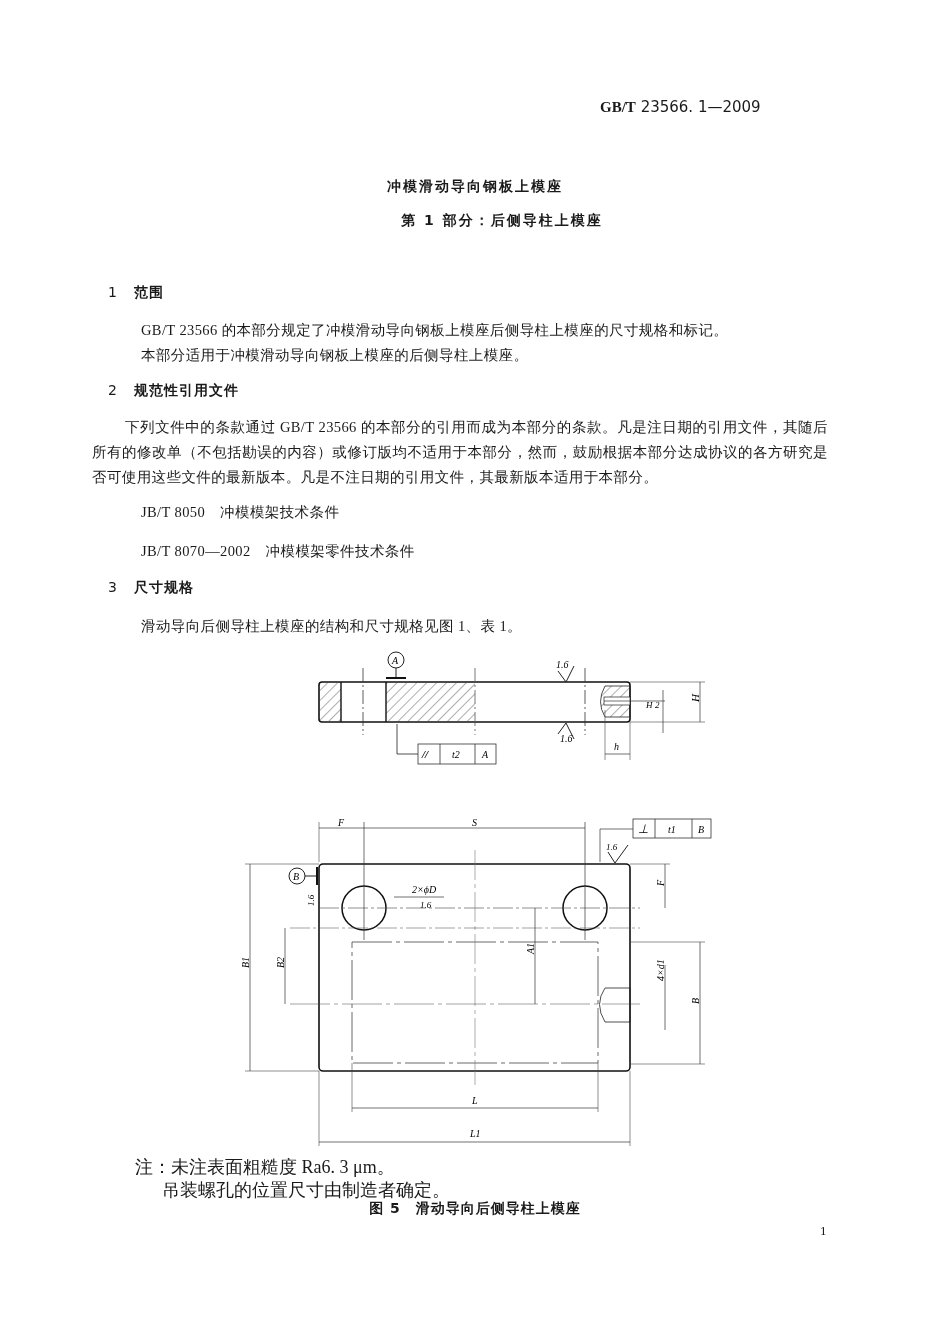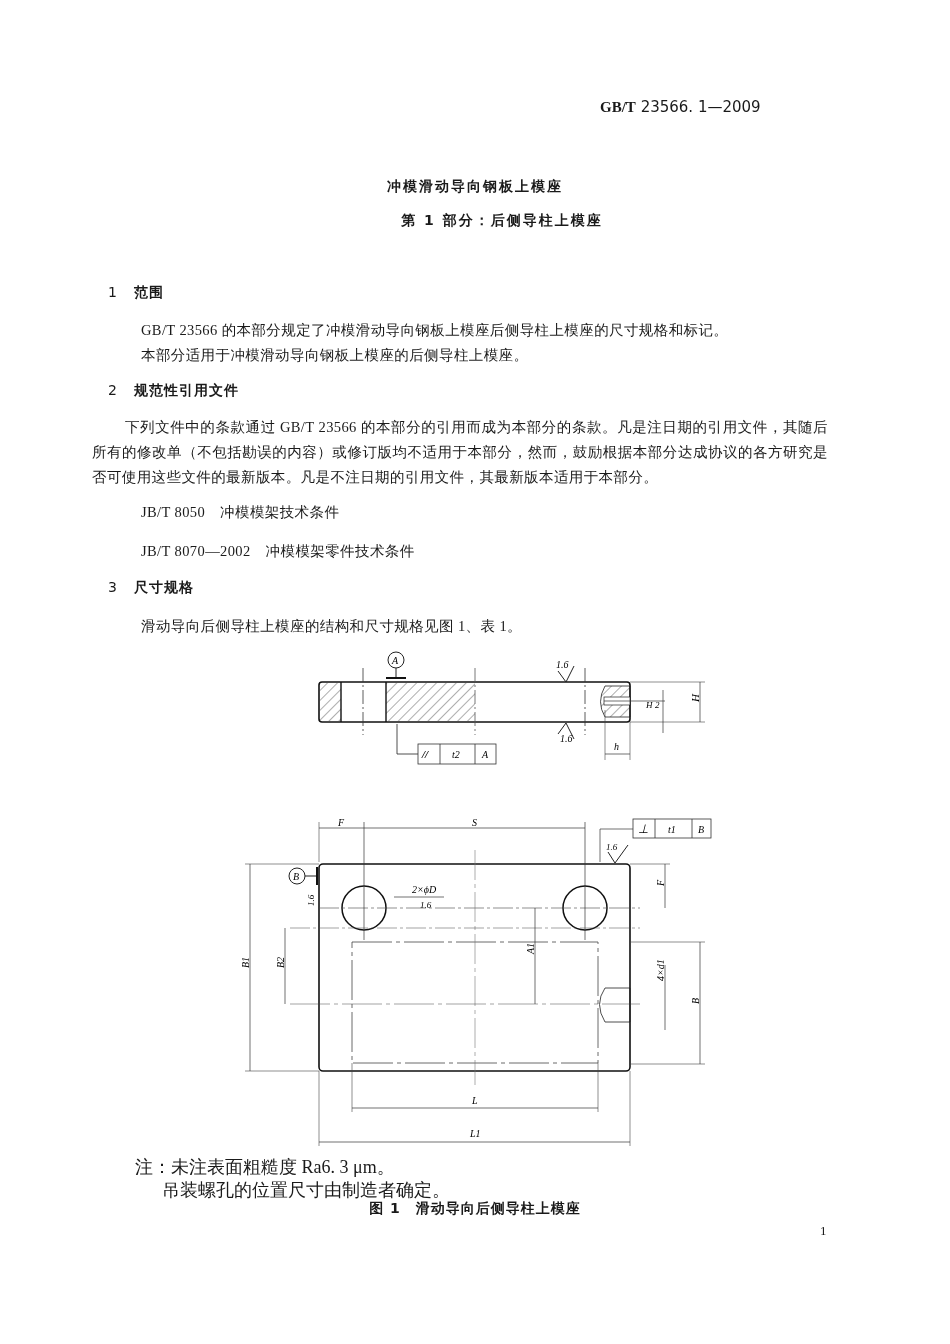--- a/index.html
+++ b/index.html
@@ -152,15 +152,15 @@
   <line x1="352" y1="1108" x2="598" y2="1108" stroke="#333" stroke-width="0.7"></line>
   <text x="472" y="1104" font-size="10">L</text>
   <line x1="319" y1="1071" x2="319" y2="1146" stroke="#444" stroke-width="0.6"></line>
   <line x1="630" y1="1071" x2="630" y2="1146" stroke="#444" stroke-width="0.6"></line>
   <line x1="319" y1="1142" x2="630" y2="1142" stroke="#333" stroke-width="0.7"></line>
   <text x="470" y="1137" font-size="10">L1</text>
 </svg>
 
 <div class="abs serif note" style="left:135px; top:1155px;">注：未注表面粗糙度 Ra6. 3 μm。</div>
 <div class="abs serif note" style="left:162px; top:1178px;">吊装螺孔的位置尺寸由制造者确定。</div>
-<div class="abs figcap sans" style="top:1200px;">图 1　滑动导向后侧导柱上模座</div>
+<div class="abs figcap sans" style="top:1200px;">图 5　滑动导向后侧导柱上模座</div>
 
 <div class="abs pageno serif">1</div>
 
 </body></html>

